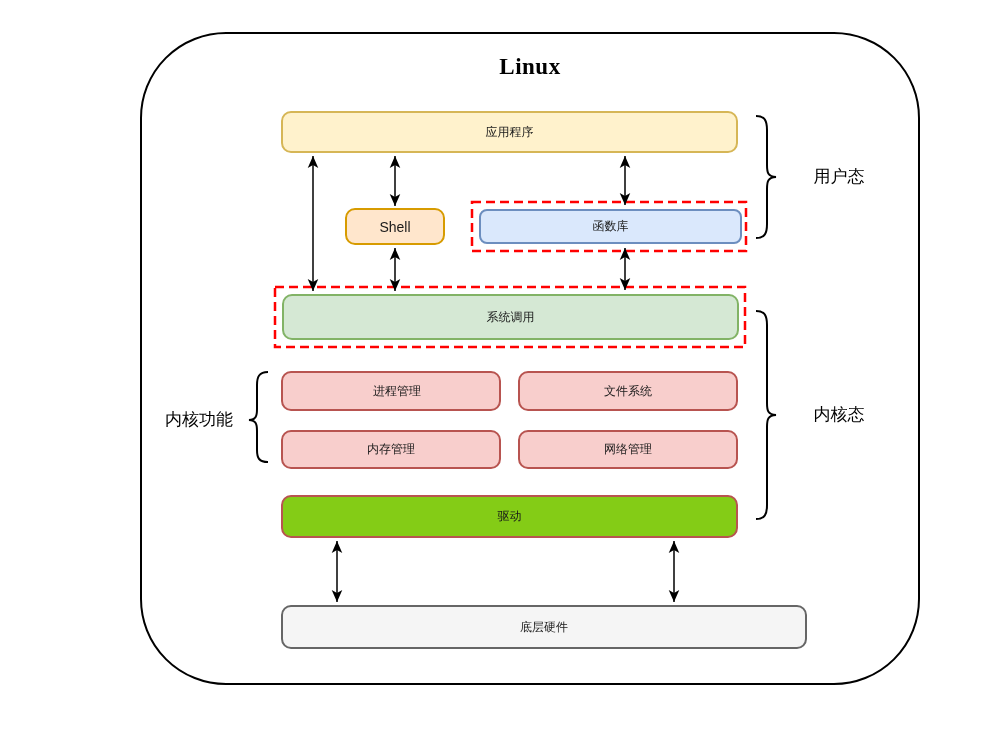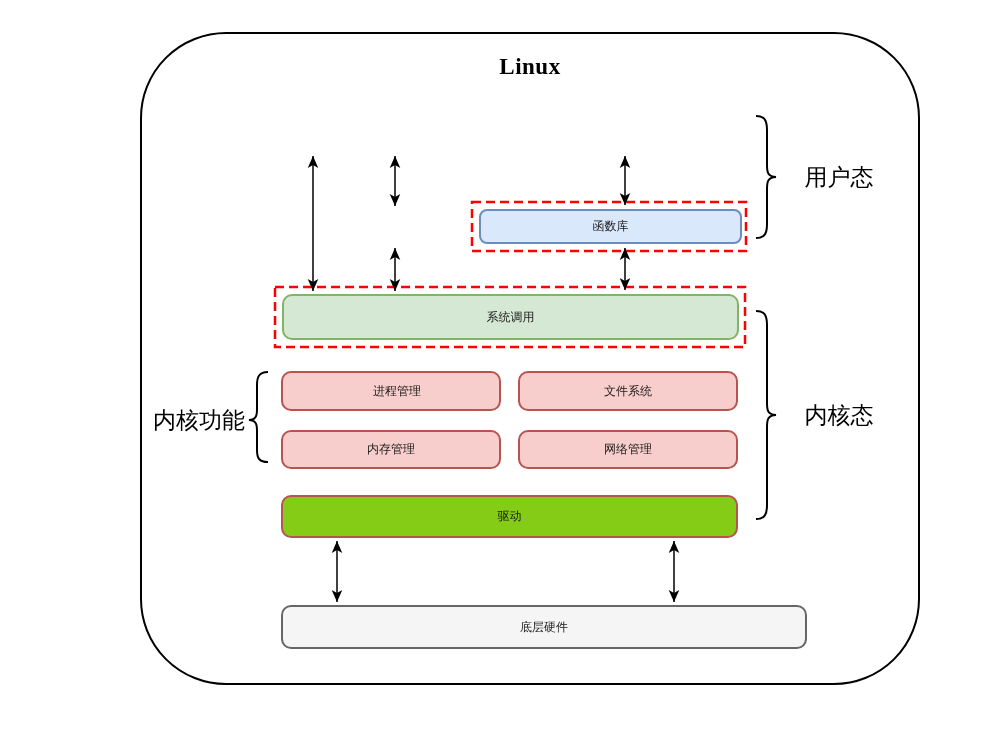--- a/index.html
+++ b/index.html
@@ -47,21 +47,21 @@
   .node-process  { left:281px; top:371px; width:220px; height:40px; background:#F8CECC; border:2px solid #B85450;padding-left:12px; }
   .node-filesystem{ left:518px; top:371px; width:220px; height:40px; background:#F8CECC; border:2px solid #B85450; }
   .node-memory   { left:281px; top:430px; width:220px; height:39px; background:#F8CECC; border:2px solid #B85450; }
   .node-network  { left:518px; top:430px; width:220px; height:39px; background:#F8CECC; border:2px solid #B85450; }
   .node-driver   { left:281px; top:495px; width:457px; height:43px; background:#84cc16; border:2px solid #B85450; }
   .node-hardware { left:281px; top:605px; width:526px; height:44px; background:#F5F5F5; border:2px solid #666666; }
   .side-label {
     position: absolute;
     width: 110px;
     text-align: center;
-    font-size: 23px;
+    font-size: 17px;
     color: #000000;
     line-height: 22px;
   }
   .label-user-mode        { left: 784px; top: 166px; }
   .label-kernel-mode      { left: 784px; top: 404px; }
   .label-kernel-functions { left: 144px; top: 409px; }
 </style>
 </head>
 <body>
 
@@ -90,20 +90,26 @@
     <path d="M756,116 C765,116 767,121 767,130 L767,165 C767,173 768,176.5 776,177
              C768,177.5 767,181 767,189 L767,224 C767,233 765,238 756,238" fill="none" stroke="#000000" stroke-width="2"></path>
     <path d="M756,311 C765,311 767,316 767,325 L767,403 C767,411 768,414.5 776,415
              C768,415.5 767,419 767,427 L767,505 C767,514 765,519 756,519" fill="none" stroke="#000000" stroke-width="2"></path>
     <path d="M268,372 C259,372 257,377 257,385 L257,409 C257,416 256,419.5 249,420
              C256,420.5 257,424 257,431 L257,450 C257,458 259,462 268,462" fill="none" stroke="#000000" stroke-width="2"></path>
   </svg>
 
   <div class="diagram-title">Linux</div>
 
+  <div class="node node-app">
+    <span>应用程序</span>
+  </div>
+  <div class="node node-shell">
+    <span>Shell</span>
+  </div>
   <div class="node node-library">
     <span>函数库</span>
   </div>
   <div class="node node-syscall">
     <span>系统调用</span>
   </div>
   <div class="node node-process">
     <span>进程管理</span>
   </div>
   <div class="node node-filesystem">

